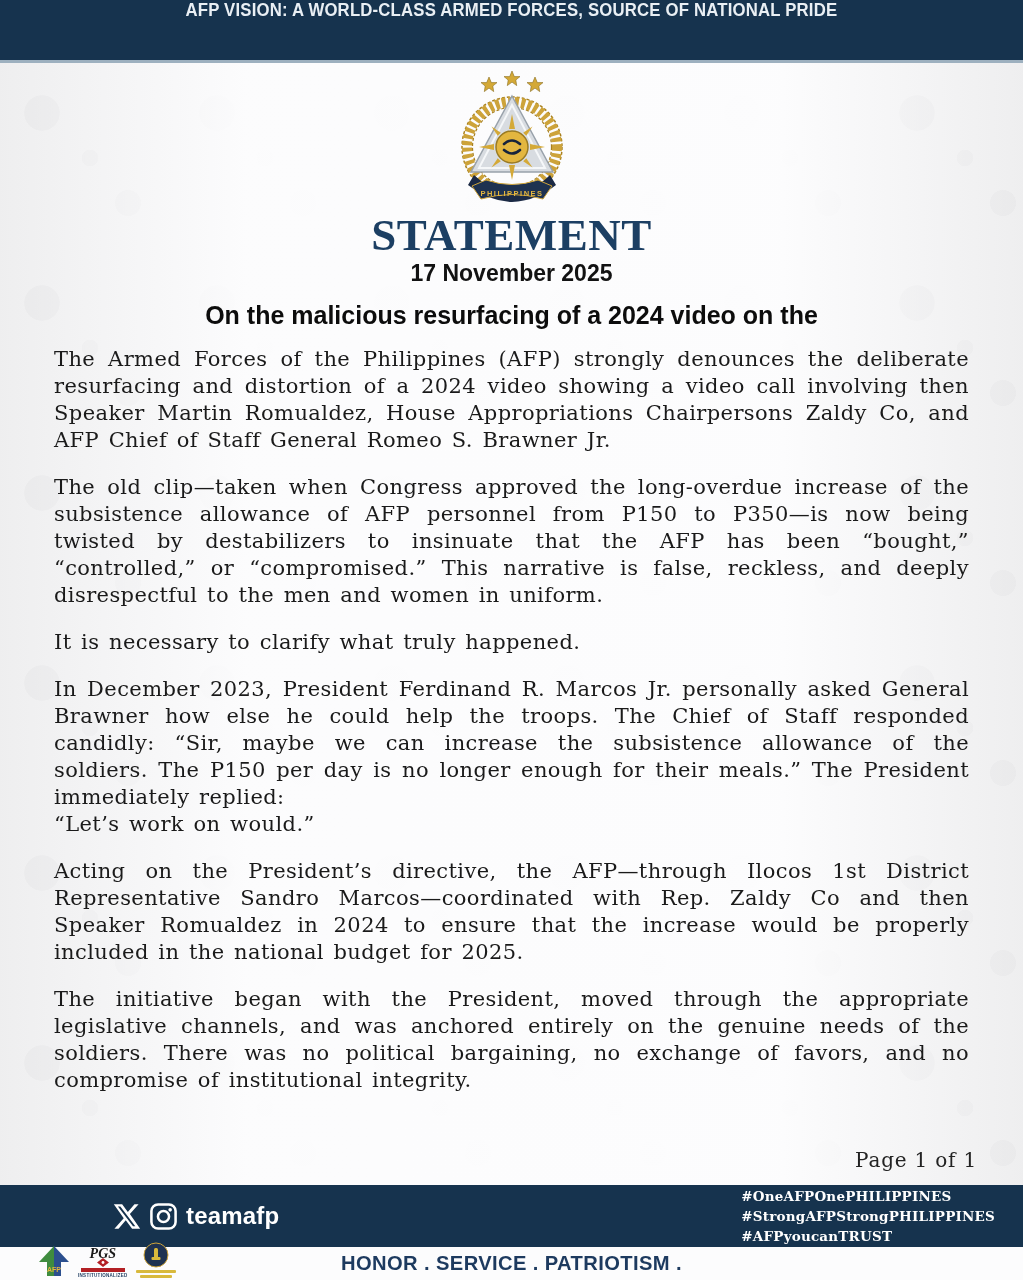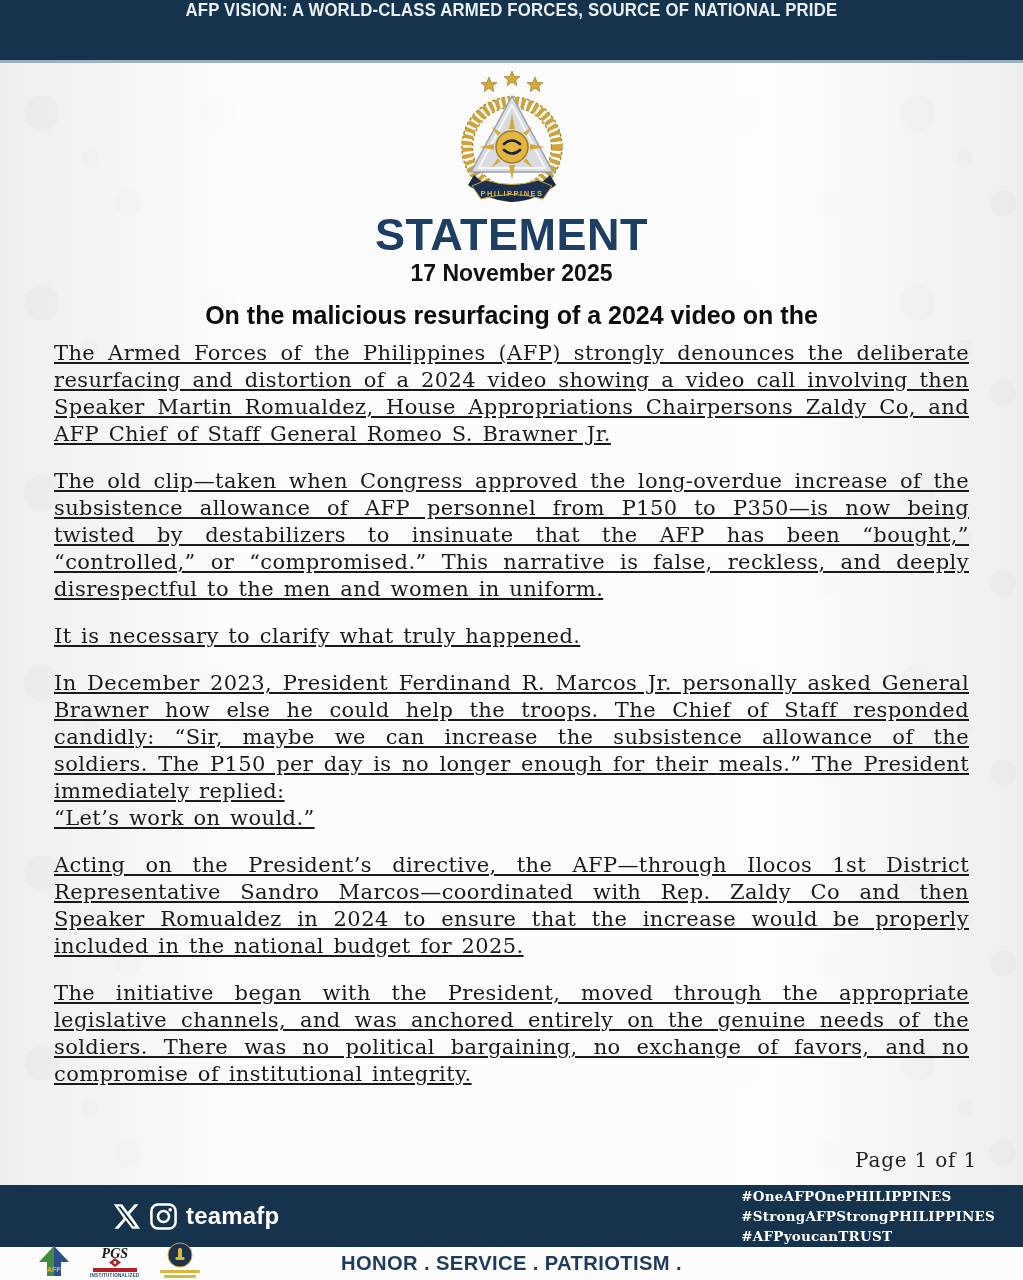--- a/index.html
+++ b/index.html
@@ -25,36 +25,36 @@
     background-color:#efeff0;
     background-image:
       linear-gradient(90deg, rgba(236,236,237,.25) 0%, rgba(253,253,254,.92) 24%, rgba(253,253,254,.95) 76%, rgba(236,236,237,.25) 100%),
       radial-gradient(circle 30px at 42px 50px,  rgba(110,110,118,.06) 58%, transparent 60%),
       radial-gradient(circle 22px at 128px 140px, rgba(110,110,118,.05) 58%, transparent 60%),
       radial-gradient(circle 14px at 90px 95px,  rgba(110,110,118,.05) 58%, transparent 60%);
     background-size:100% 100%,175px 190px,175px 190px,175px 190px;
   }
   .seal-wrap{margin:6px auto 0;width:160px;height:140px;}
   .statement-title{
-    margin:2px 0 0;font-family:Liberation Sans, sans-serif;
+    margin:2px 0 0;font-family:Liberation Serif, serif;
     font-weight:800;font-size:45px;line-height:48px;color:#1c3f63;
     letter-spacing:.5px;
   }
   .statement-date{
     margin-top:1px;font-family:"Liberation Sans",sans-serif;
     font-weight:700;font-size:23px;line-height:26px;color:#121212;
   }
   .subject{
     margin-top:15px;font-family:"Liberation Sans",sans-serif;
     font-weight:800;font-size:25px;line-height:28px;color:#0c0c0c;
   }
   .body-text{
-    margin:11px 54px 0;text-align:justify;
+    margin:17px 54px 0;text-align:justify;
     font-size:21px;line-height:27px;color:#1a1a1a;
-    letter-spacing:.4px;word-spacing:2.5px;text-decoration:underline;
+    letter-spacing:.4px;word-spacing:2.5px;
   }
   .body-text p{margin:20px 0 0;}
   .body-text p:first-child{margin-top:0;}
   .body-text p.quote-line{margin-top:0;}
   .page-indicator{
     position:absolute;top:1148px;right:46px;
     font-size:20px;color:#232323;letter-spacing:.8px;
   }
   
   .social-bar{
@@ -69,21 +69,21 @@
   }
   .hashtags{
     margin-left:auto;margin-right:28px;text-align:left;
     color:#fff;font-weight:700;font-size:13.5px;line-height:20px;letter-spacing:.2px;
   }
   
   .bottom-strip{
     position:absolute;left:0;right:0;bottom:0;height:33px;background:#fcfcfd;
   }
   .partner-logos{
-    position:absolute;left:38px;bottom:2px;display:flex;gap:20px;align-items:flex-end;
+    position:absolute;left:38px;bottom:2px;display:flex;gap:8px;align-items:flex-end;
   }
   .motto{
     position:absolute;left:0;right:0;bottom:5px;text-align:center;
     font-family:"Liberation Sans",sans-serif;font-weight:800;font-size:21px;
     color:#1d3a5f;letter-spacing:.4px;transform:scaleX(.96);
   }
   .pgs-block{display:flex;flex-direction:column;align-items:center;line-height:1;}
   .pgs-text{font-family:"Liberation Serif",serif;font-weight:700;font-style:italic;font-size:14px;color:#1a1a1a;}
   .pgs-bar{width:44px;height:4px;background:#b32025;margin-top:1px;}
   .pgs-sub{font-family:"Liberation Sans",sans-serif;font-weight:700;font-size:4.5px;color:#1d3a5f;margin-top:2px;letter-spacing:.3px;}

